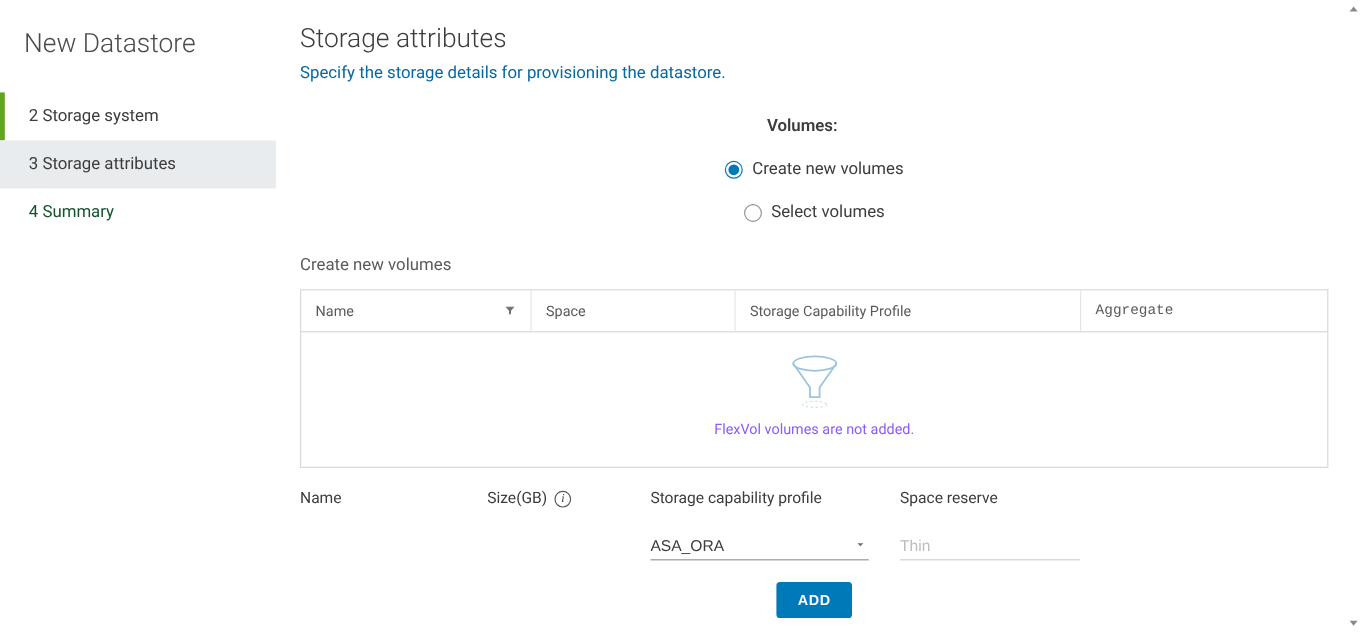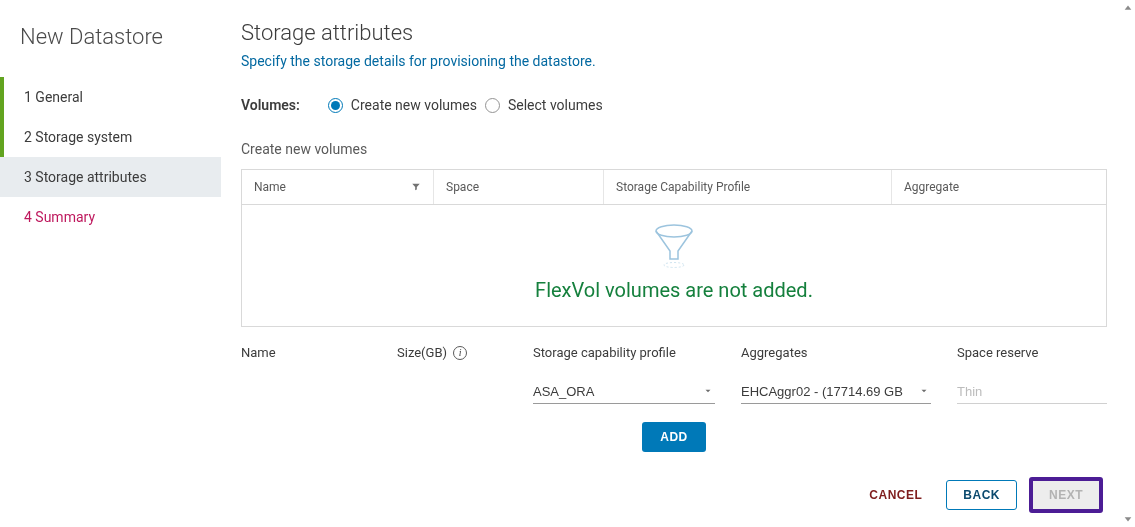--- a/index.html
+++ b/index.html
@@ -33,21 +33,21 @@
       cursor: pointer;
     }
     .wizard-step.completed {
       border-left: 4px solid #62a420;
       padding-left: 20px;
     }
     .wizard-step.active {
       background: #e8ecef;
     }
     .wizard-step.disabled {
-      color: #be185d;
+      color: #14532d;
       cursor: default;
     }
     .main {
       flex: 1;
       padding: 20px 28px 0 20px;
       display: flex;
       flex-direction: column;
       height: 100%;
       position: relative;
     }
@@ -58,23 +58,24 @@
       margin-bottom: 8px;
     }
     .page-subtitle {
       font-size: 14px;
       color: #0369a1;
       margin-bottom: 28px;
     }
     .volumes-row {
       display: flex;
       align-items: center;
-      gap: 8px;
+      gap: 20px;
       margin-bottom: 28px;
       font-size: 14px;
+      flex-direction: column;
     }
     .volumes-label { font-weight: 600; margin-right: 20px; }
     .radio-group { display: flex; align-items: center; gap: 8px; cursor: pointer; }
     .radio {
       width: 15px; height: 15px; border-radius: 50%;
       border: 1px solid #949494; display: inline-flex;
       align-items: center; justify-content: center;
     }
     .radio.checked {
       border-color: #0079b8;
@@ -95,37 +96,37 @@
     .table-header {
       display: flex;
       border-bottom: 1px solid #d9d9d9;
       font-size: 12px;
       color: #5a5a5a;
     }
     .th {
       padding: 10px 12px;
       border-right: 1px solid #e6e6e6;
     }
-    .th:last-child { border-right: none; }
+    .th:last-child { border-right: none; font-family: Liberation Mono, monospace; }
     .th-name { width: 192px; display: flex; align-items: center; justify-content: space-between; }
     .th-size { width: 170px; }
     .th-scp { width: 288px; }
     .th-agg { flex: 1; }
     .filter-icon {
       width: 10px; height: 10px; fill: #737373;
     }
     .table-empty {
       padding: 18px 0 24px 0;
       text-align: center;
       border-bottom: 1px solid #d9d9d9;
     }
     .funnel-wrap { display: inline-block; margin-bottom: 6px; }
     .empty-text {
-      font-size: 20px;
-      color: #15803d;
+      font-size: 12px;
+      color: #8b5cf6;
     }
     .form-row {
       display: flex;
       gap: 26px;
       padding-top: 18px;
       align-items: flex-start;
     }
     .form-col { display: flex; flex-direction: column; }
     .col-name { width: 130px; }
     .col-size { width: 110px; }
@@ -229,23 +230,20 @@
     .scroll-arrow svg { fill: #8a8a8a; }
     .scroll-bottom { position: absolute; bottom: 0; }
     .chevsel { width: 10px; height: 10px; }
   </style>
 </head>
 <body>
 
 <div class="sidebar">
   <div class="sidebar-title">New Datastore</div>
   <ul class="wizard-steps">
-    <li class="wizard-step completed">
-      <span>1 General</span>
-    </li>
     <li class="wizard-step completed">
       <span>2 Storage system</span>
     </li>
     <li class="wizard-step active">
       <span>3 Storage attributes</span>
     </li>
     <li class="wizard-step disabled">
       <span>4 Summary</span>
     </li>
   </ul>
@@ -311,29 +309,20 @@
     </div>
     <div class="form-col col-scp">
       <div class="form-label">Storage capability profile</div>
       <div class="select-wrap">
         <input class="underline-input" readonly="" value="ASA_ORA" style="">
         <svg class="chev chevsel" viewBox="0 0 24 24">
             <path d="M6 9l6 6 6-6z"></path>
           </svg>
       </div>
     </div>
-    <div class="form-col col-agg">
-      <div class="form-label">Aggregates</div>
-      <div class="select-wrap">
-        <input class="underline-input" readonly="" value="EHCAggr02 - (17714.69 GB" style="">
-        <svg class="chev chevsel" viewBox="0 0 24 24">
-            <path d="M6 9l6 6 6-6z"></path>
-          </svg>
-      </div>
-    </div>
     <div class="form-col col-space">
       <div class="form-label">Space reserve</div>
       <input class="underline-input readonly" readonly="" value="Thin" style="">
     </div>
   </div>
 
   <div class="add-row">
     <button class="btn-add">ADD</button>
   </div>
 

